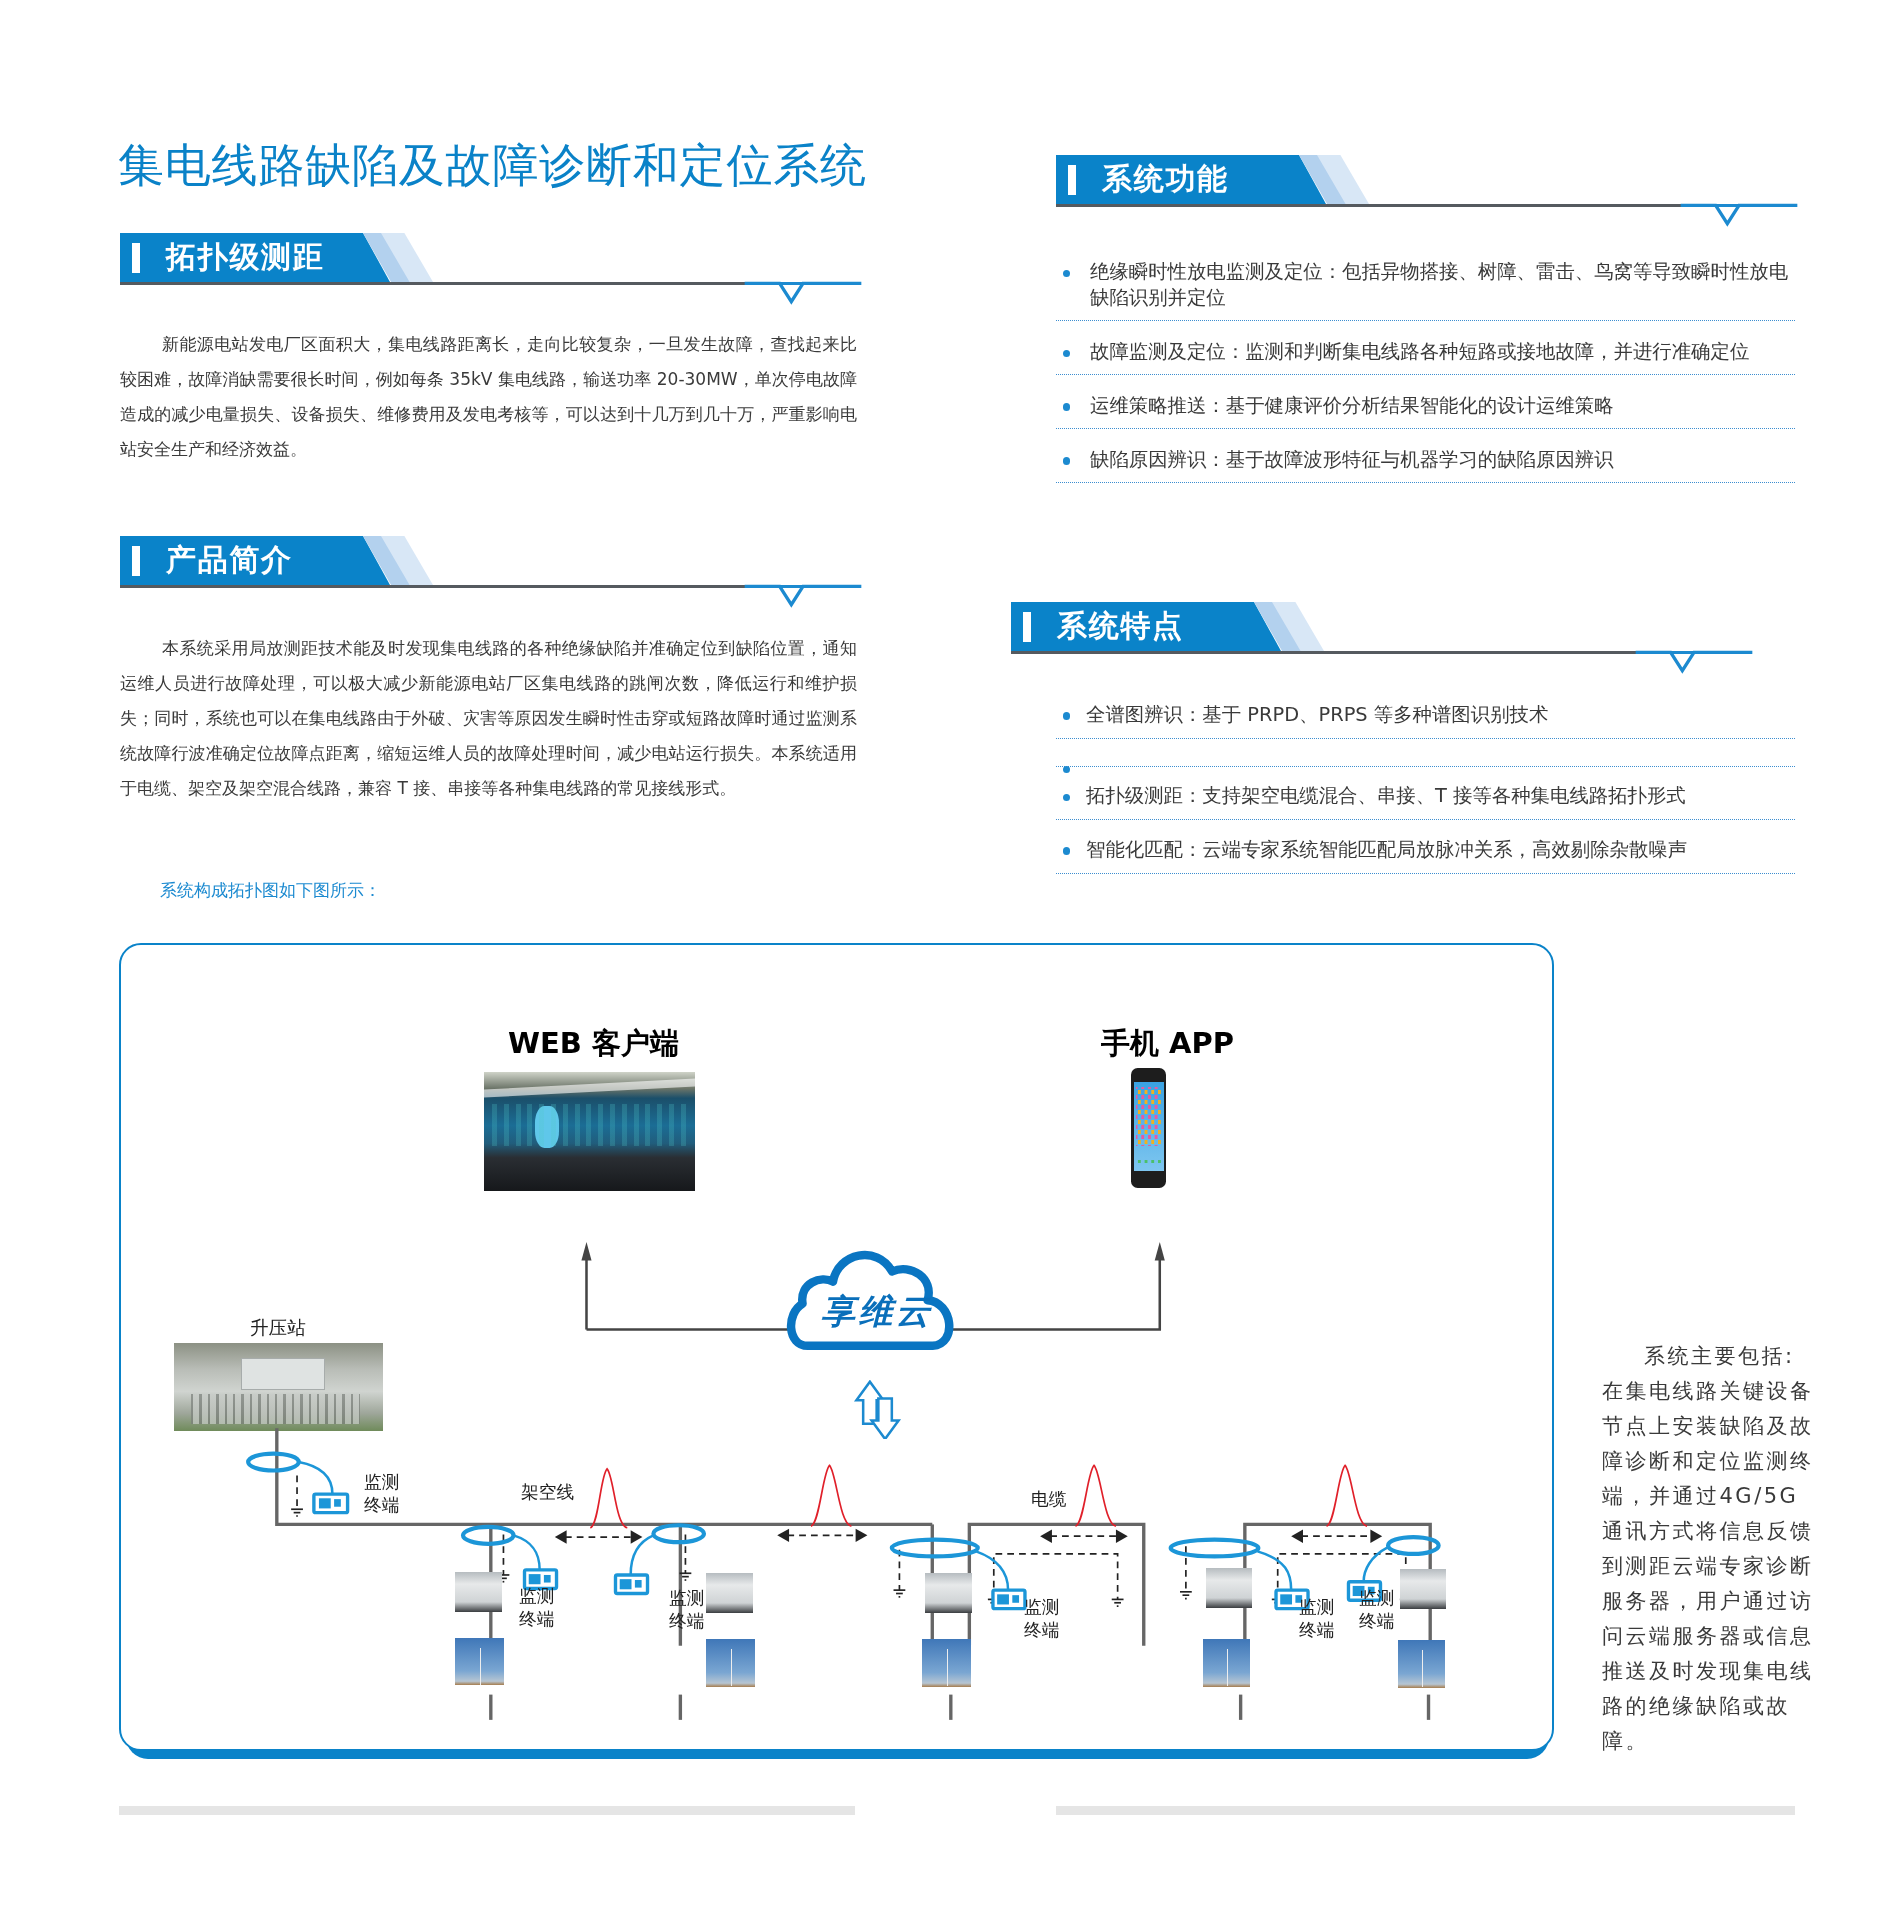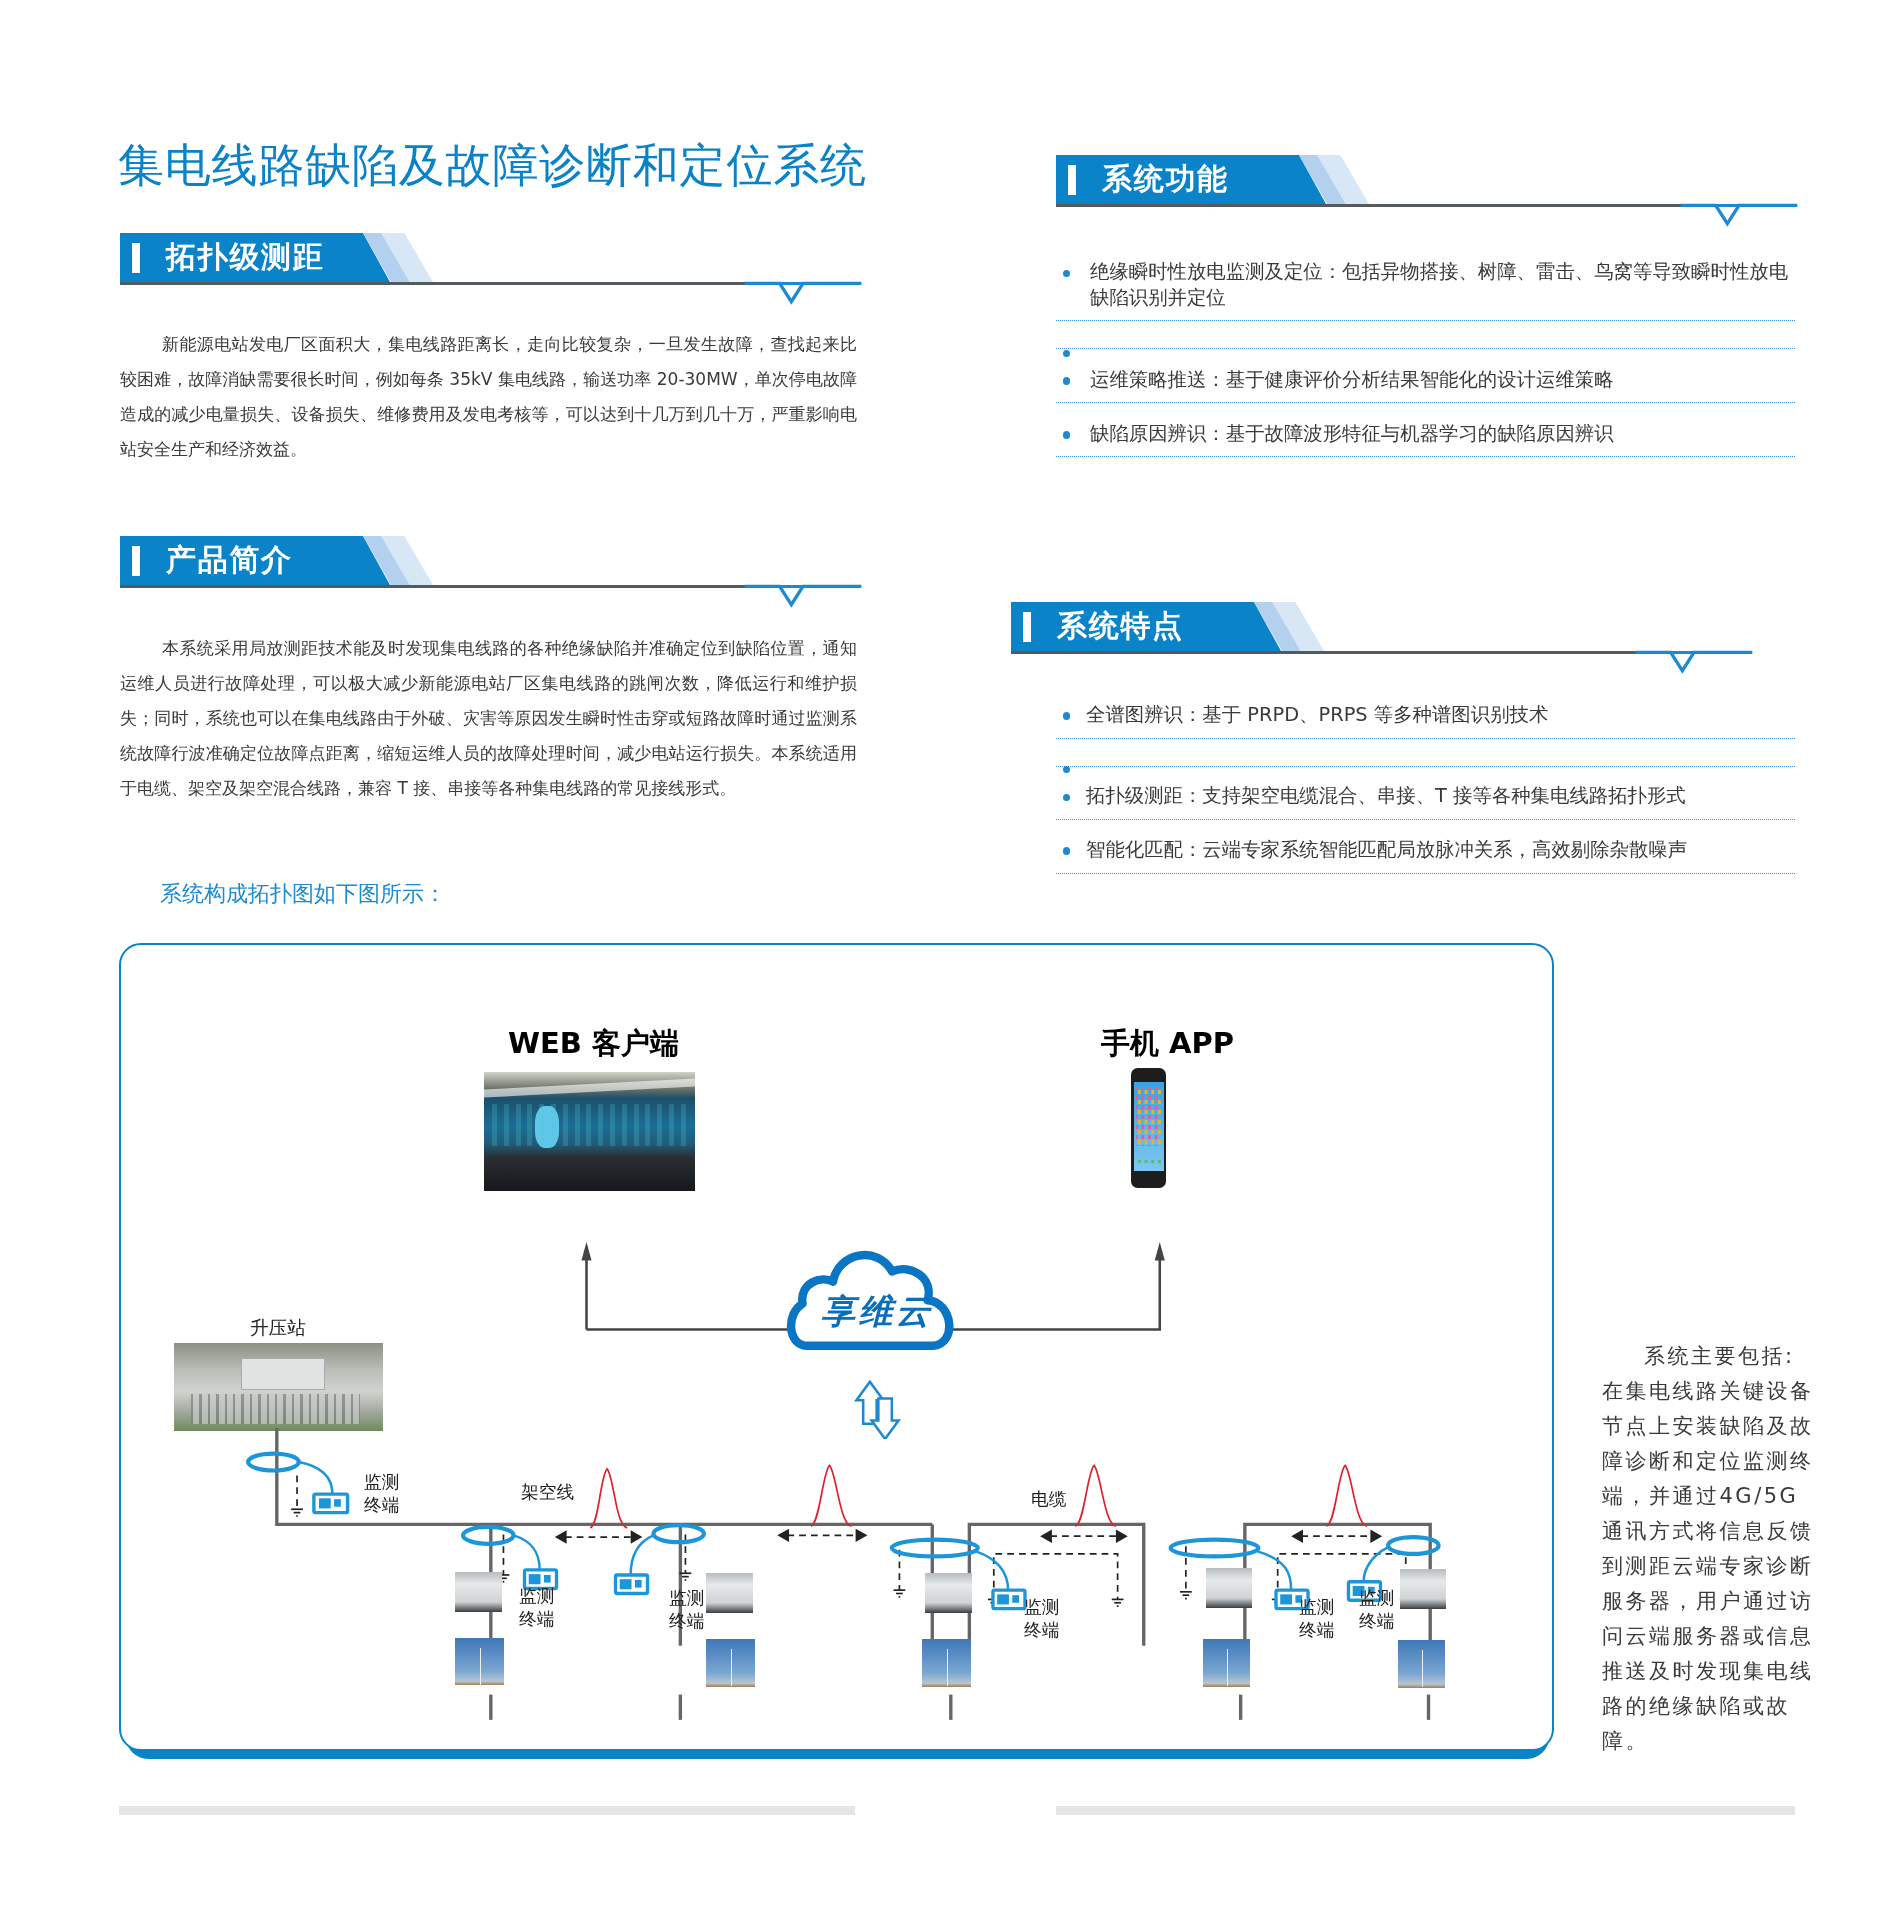--- a/index.html
+++ b/index.html
@@ -11,21 +11,21 @@
   .sec-head .band{position:absolute;left:0;top:0;width:270px;height:49px;background:#0a83c9;clip-path:polygon(0 0,90% 0,100% 100%,0 100%);}
   .sec-head .stripe1{position:absolute;left:243px;top:0;width:51px;height:49px;background:#b3d1ee;clip-path:polygon(0 0,45% 0,100% 100%,55% 100%);}
   .sec-head .stripe2{position:absolute;left:261px;top:0;width:52px;height:49px;background:#d8e7f6;clip-path:polygon(0 0,45% 0,100% 100%,55% 100%);}
   .sec-head .bar{position:absolute;left:11.8px;top:10px;width:8.4px;height:30px;background:#ffffff;}
   .sec-head .label{position:absolute;left:46px;top:4.2px;font-size:30px;color:#ffffff;font-weight:bold;letter-spacing:1.7px;white-space:nowrap;}
   .sec-head .rule-dark{position:absolute;left:0;top:49px;height:3.4px;background:#555a5f;}
   .sec-head .rule-blue{position:absolute;top:49px;height:3.4px;background:#1c8ad0;}
   .sec-head svg{position:absolute;}
   .para{position:absolute;font-size:17px;line-height:35px;color:#3a3a3a;text-align:justify;}
   .para p{text-indent:42px;}
-  .blue-note{position:absolute;font-size:22px;color:#1c8ad0;white-space:nowrap;text-align:right;}
+  .blue-note{position:absolute;font-size:17px;color:#1c8ad0;white-space:nowrap;text-align:right;}
   .list{position:absolute;}
   .list .item{position:relative;border-bottom:1.7px dotted #3d8ed0;padding:11.8px 0 8.4px 29px;font-size:19.4px;line-height:26px;color:#3a3a3a;}
   .list .item .dot{position:absolute;left:6.7px;top:22px;width:7.6px;height:7.6px;border-radius:50%;background:#1c8ad0;}
   .diagram-box{position:absolute;left:119px;top:943px;width:1435px;height:808px;border:2.5px solid #0a83c9;border-radius:22px;background:#ffffff;}
   .diagram-shadow{position:absolute;left:126px;top:1720px;width:1423px;height:39px;background:#0a83c9;border-radius:0 0 22px 22px;}
   .lbl{position:absolute;white-space:nowrap;color:#222222;}
   .lbl-big{font-size:29px;font-weight:bold;color:#000000;}
   .lbl-sm{font-size:17.7px;line-height:23px;color:#222;}
   .photo{position:absolute;overflow:hidden;}
   .side-text{position:absolute;left:1602px;top:1339px;width:219px;font-size:21px;line-height:35px;color:#3a3a3a;letter-spacing:2.5px;}
@@ -77,21 +77,21 @@
   <div class="bar"></div>
   <div class="label">系统功能</div>
   <div class="rule-dark" style="width:628px;"></div>
   <div class="rule-blue" style="left:628px;width:110px;"></div>
   <svg style="left:624px;top:47px;" width="118" height="25" viewBox="0 0 140 30">
     <polyline points="0,4 42,4 56,26 70,4 140,4" fill="none" stroke="#1c8ad0" stroke-width="4"></polyline>
   </svg>
 </div>
 <div class="list" style="left:1056px;top:241px;width:739px;">
   <div class="item" style="padding-left:34px;margin-top:6.7px;"><span class="dot"></span><span>绝缘瞬时性放电监测及定位：包括异物搭接、树障、雷击、鸟窝等导致瞬时性放电缺陷识别并定位</span></div>
-  <div class="item" style="padding-left:34px;margin-top:6.7px;"><span class="dot"></span></div>
+  <div class="item" style="padding-left:34px;margin-top:6.7px;"><span class="dot"></span><span>故障监测及定位：监测和判断集电线路各种短路或接地故障，并进行准确定位</span></div>
   <div class="item" style="padding-left:34px;margin-top:6.7px;"><span class="dot"></span><span>运维策略推送：基于健康评价分析结果智能化的设计运维策略</span></div>
   <div class="item" style="padding-left:34px;margin-top:6.7px;"><span class="dot"></span><span>缺陷原因辨识：基于故障波形特征与机器学习的缺陷原因辨识</span></div>
 </div>
 
 <div class="sec-head" style="left:1011px;top:602px;width:739px;padding-left:43px;">
   <div class="band"></div>
   <div class="stripe1"></div>
   <div class="stripe2"></div>
   <div class="bar"></div>
   <div class="label">系统特点</div>

